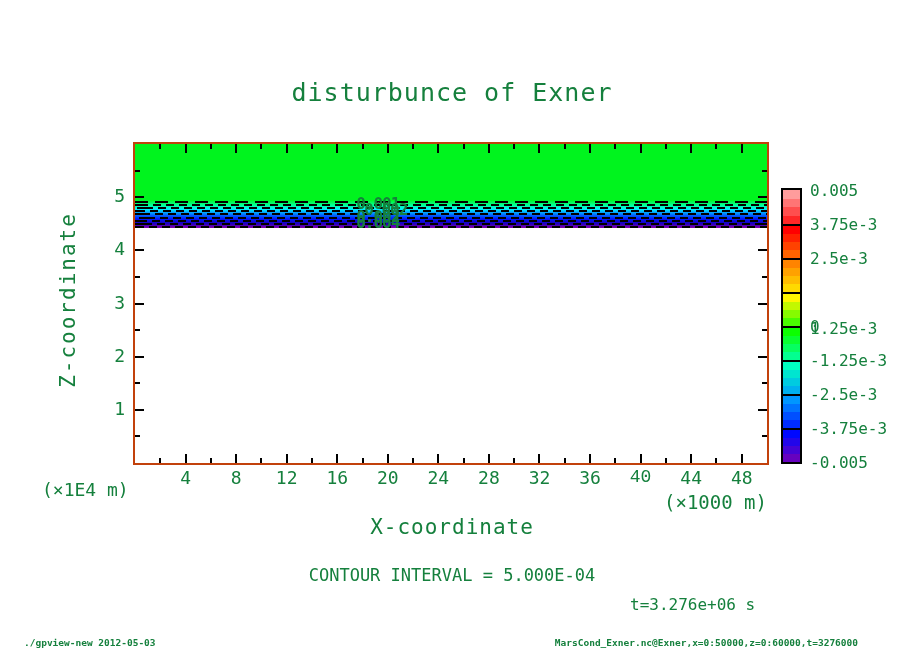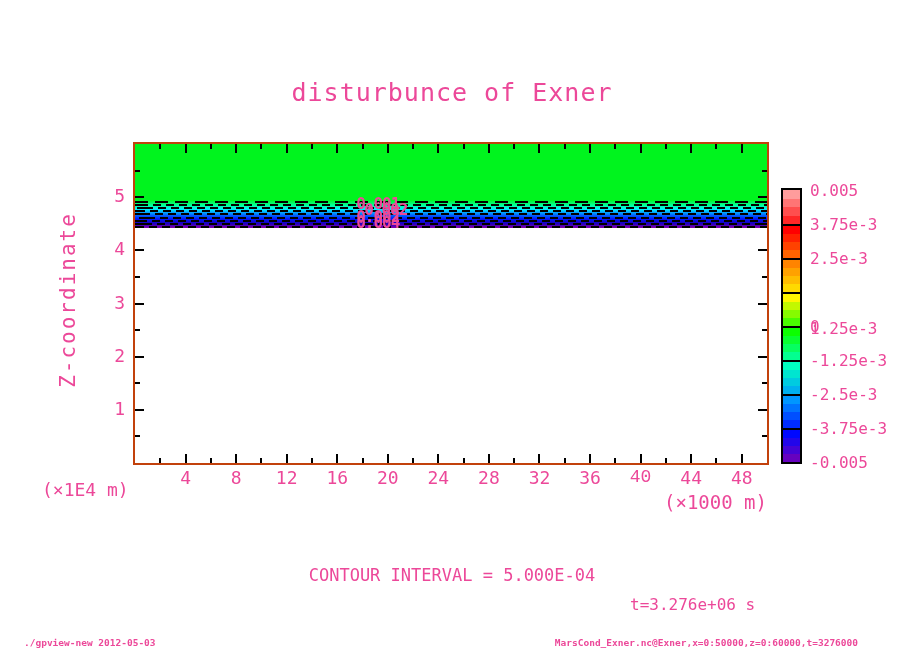--- a/index.html
+++ b/index.html
@@ -1,17 +1,17 @@
 <!DOCTYPE html>
 <html><head>
 <meta charset="utf-8">
 <style>
   html,body{margin:0;padding:0;background:#fff;}
   .stage{position:relative;width:904px;height:654px;background:#ffffff;overflow:hidden;
-         font-family:"DejaVu Sans Mono",monospace;color:#ec4899;}
+         font-family:"DejaVu Sans Mono",monospace;color:#15803d;}
   .abs{position:absolute;}
   .title{left:0;right:0;top:78px;text-align:center;font-size:25px;letter-spacing:1px;}
   .frame{left:133px;top:142px;width:632px;height:319px;border:2px solid #c2410c;background:#fff;}
   .region-green{position:absolute;left:0;top:0;width:632px;height:56px;}
   .band{position:absolute;left:0;top:56px;width:632px;height:29px;}
   .cline{position:absolute;left:0;height:2px;width:632px;}
   .clabel{position:absolute;font-size:16px;font-weight:bold;line-height:1;letter-spacing:-1px;}
   .tick{position:absolute;background:#000;}
   .xticklab{position:absolute;top:467px;font-size:18px;transform:translateX(-50%);}
   .yticklab{position:absolute;right:779px;font-size:18px;transform:translateY(-55%);}
@@ -147,20 +147,21 @@
       <div class="yticklab" style="top: 409.833px;">1</div>
       <div class="yticklab" style="top: 356.667px;">2</div>
       <div class="yticklab" style="top: 303.5px;">3</div>
       <div class="yticklab" style="top: 250.333px;">4</div>
       <div class="yticklab" style="top: 197.167px;">5</div>
     </div>
 
   <div class="abs ylabel">Z-coordinate</div>
   <div class="abs yunit">(×1E4 m)</div>
   <div class="abs xunit">(×1000 m)</div>
+  <div class="abs xlabel">X-coordinate</div>
 
   <div class="abs cnote">CONTOUR INTERVAL = 5.000E-04</div>
   <div class="abs tnote">t=3.276e+06 s</div>
 
   <div class="abs cbar" id="colorbar">
       <div class="cbseg" style="top: 0px;">
         <div class="strip" style="background: rgb(255, 156, 156);"></div>
         <div class="strip" style="background: rgb(255, 117, 117);"></div>
         <div class="strip" style="background: rgb(255, 78, 78);"></div>
         <div class="strip" style="background: rgb(255, 39, 39);"></div>

